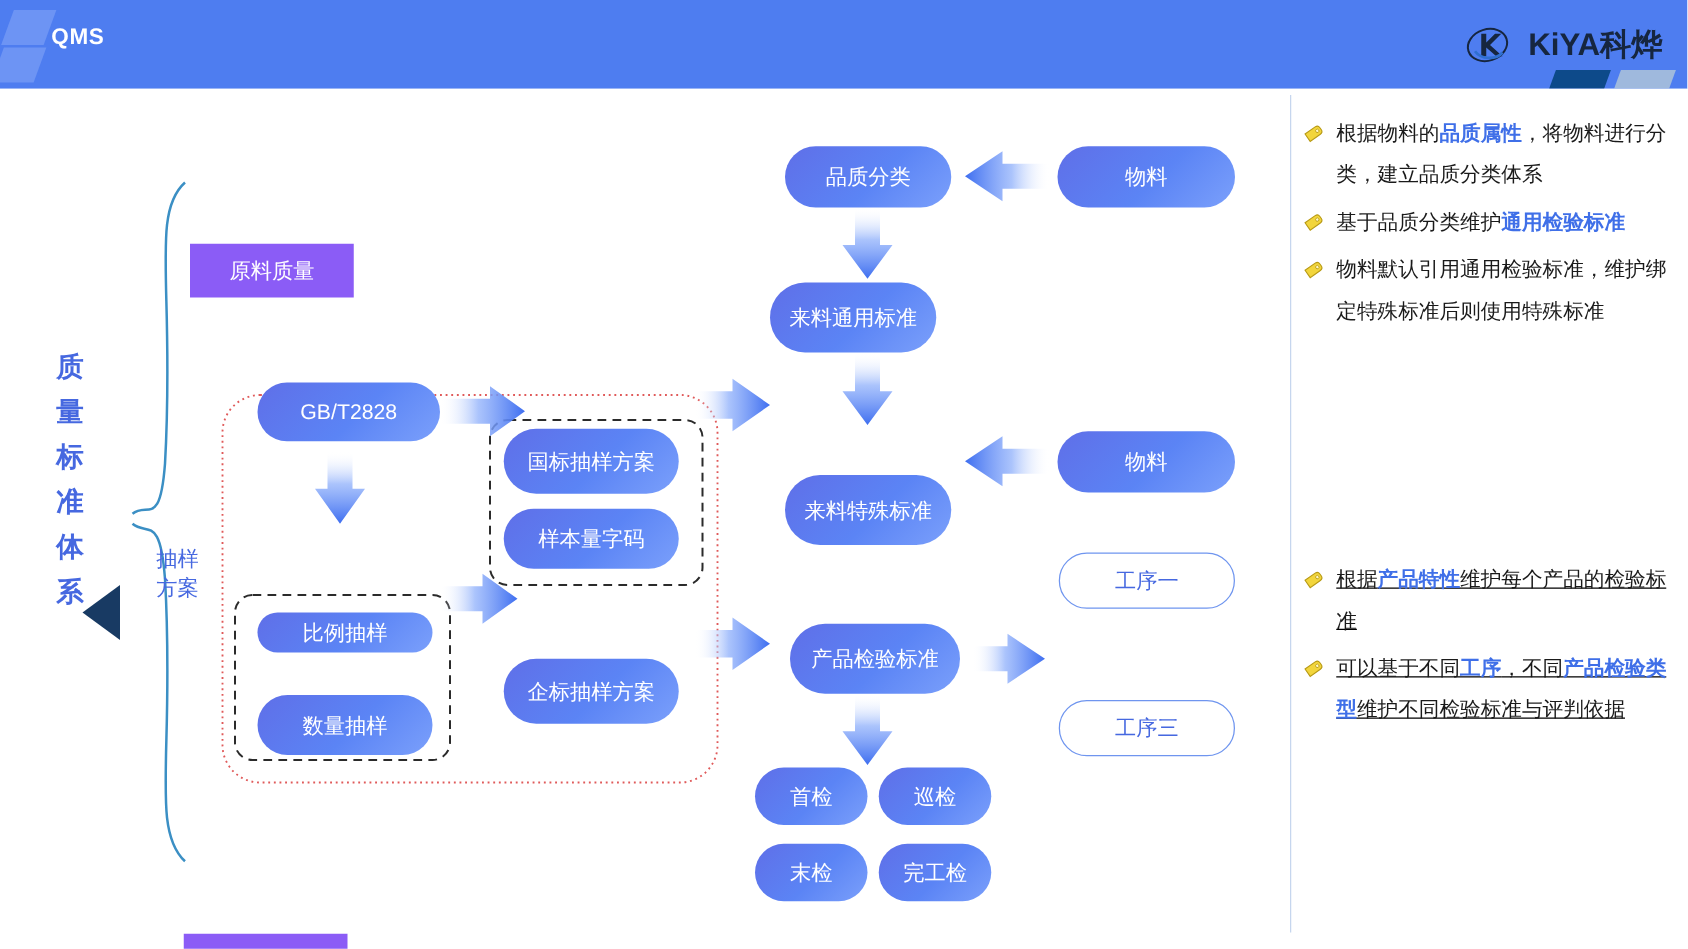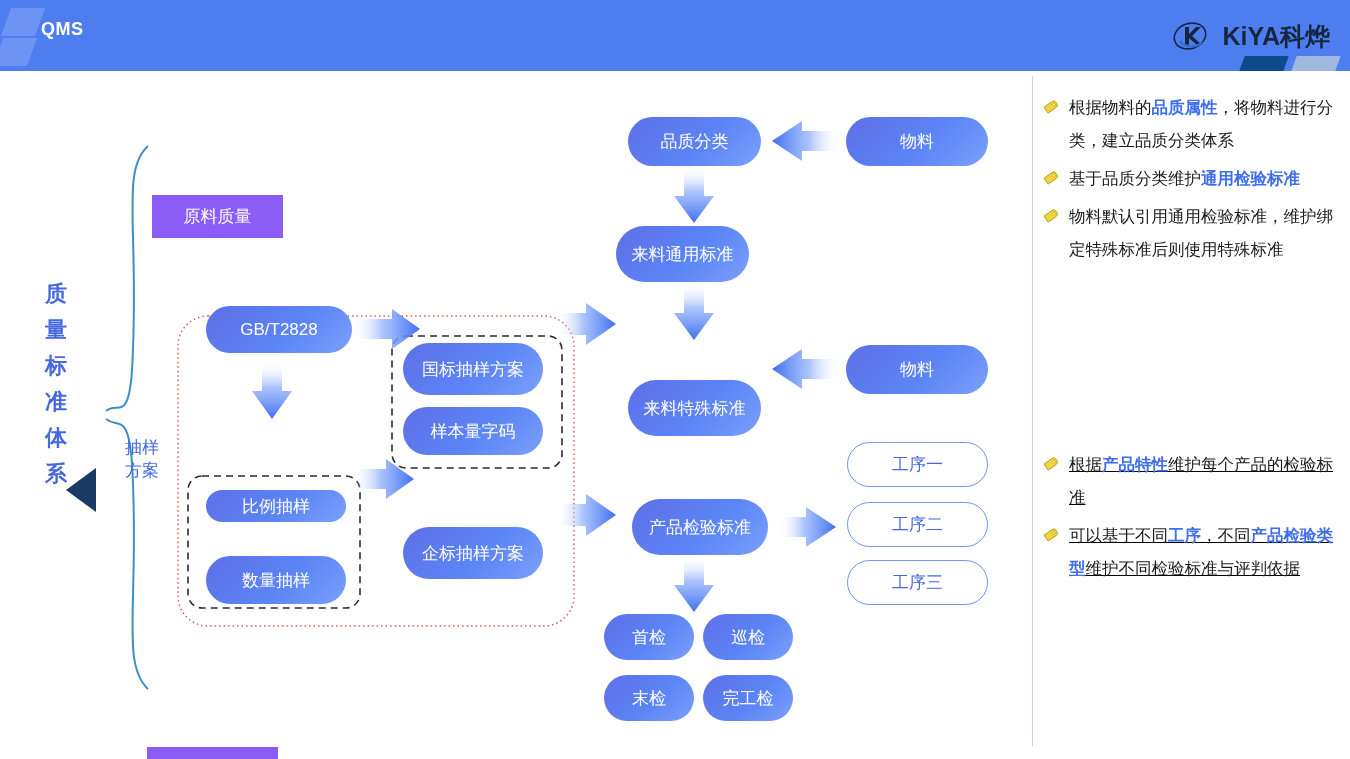--- a/index.html
+++ b/index.html
@@ -215,21 +215,20 @@
     <div class="pill" style="left:846px;top:46px;width:142px;height:49px;">物料</div>
 
     <div class="pill" style="left:616px;top:155px;width:133px;height:56px;">来料通用标准</div>
 
     <div class="pill" style="left:628px;top:269px;width:133px;height:56px;margin-top:40px;">来料特殊标准</div>
     <div class="pill" style="left:846px;top:274px;width:142px;height:49px;">物料</div>
 
     <div class="pill" style="left:632px;top:428px;width:136px;height:56px;">产品检验标准</div>
 
     <div class="outline-pill" style="left:847px;top:371px;width:141px;height:45px;">工序一</div>
-    <div class="outline-pill" style="left:847px;top:431px;width:141px;height:45px;">工序二</div>
     <div class="outline-pill" style="left:847px;top:489px;width:141px;height:45px;">工序三</div>
 
     <div class="pill" style="left:604px;top:543px;width:90px;height:46px;">首检</div>
     <div class="pill" style="left:703px;top:543px;width:90px;height:46px;">巡检</div>
     <div class="pill" style="left:604px;top:604px;width:90px;height:46px;">末检</div>
     <div class="pill" style="left:703px;top:604px;width:90px;height:46px;">完工检</div>
 
     <div class="rpanel">
       <div class="rgroup" id="rgroup-one">
           <div class="ritem">

